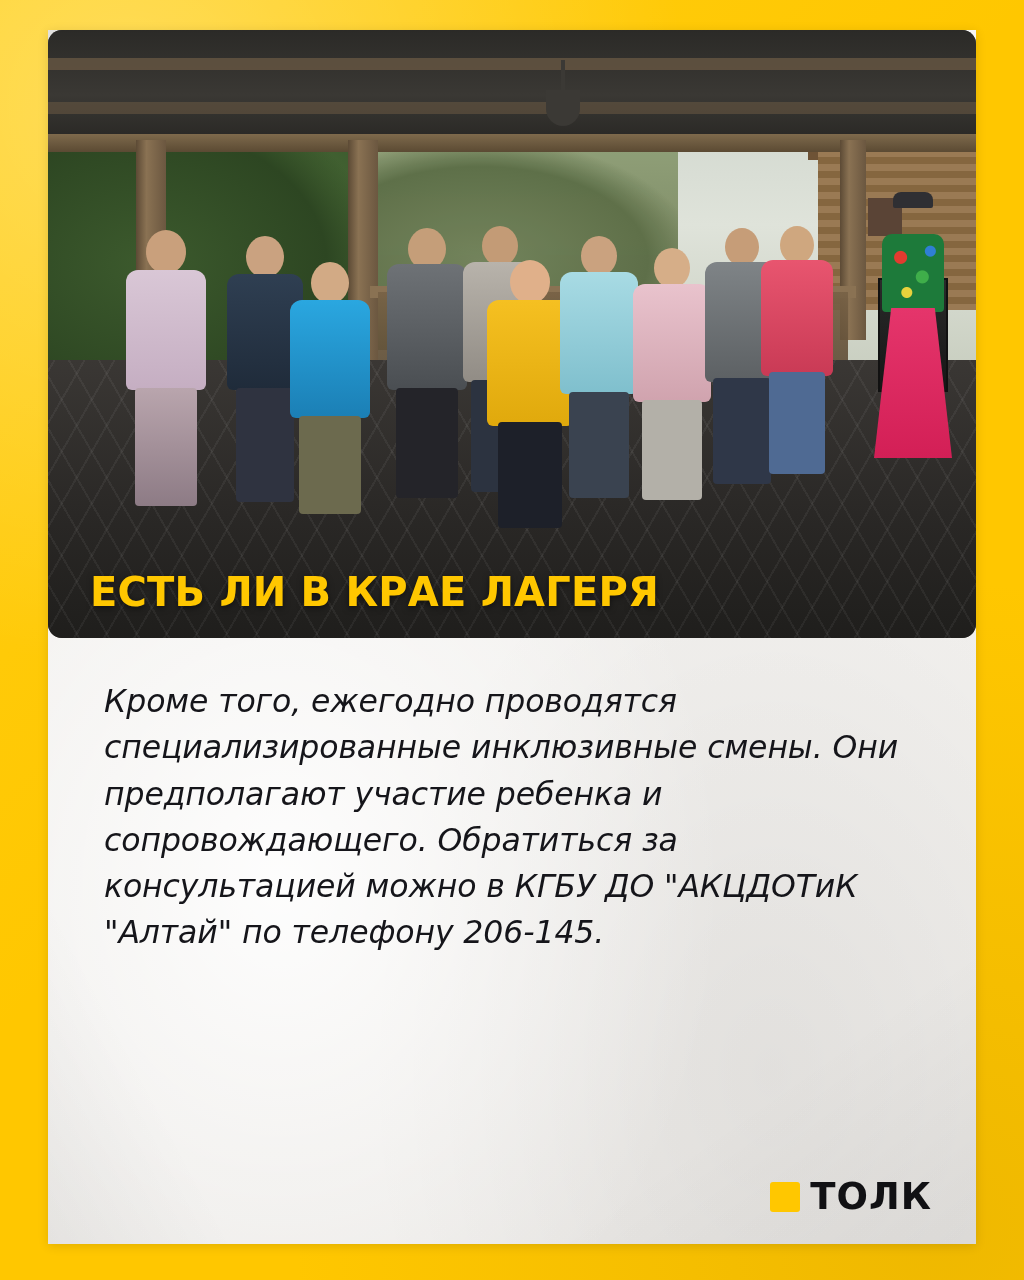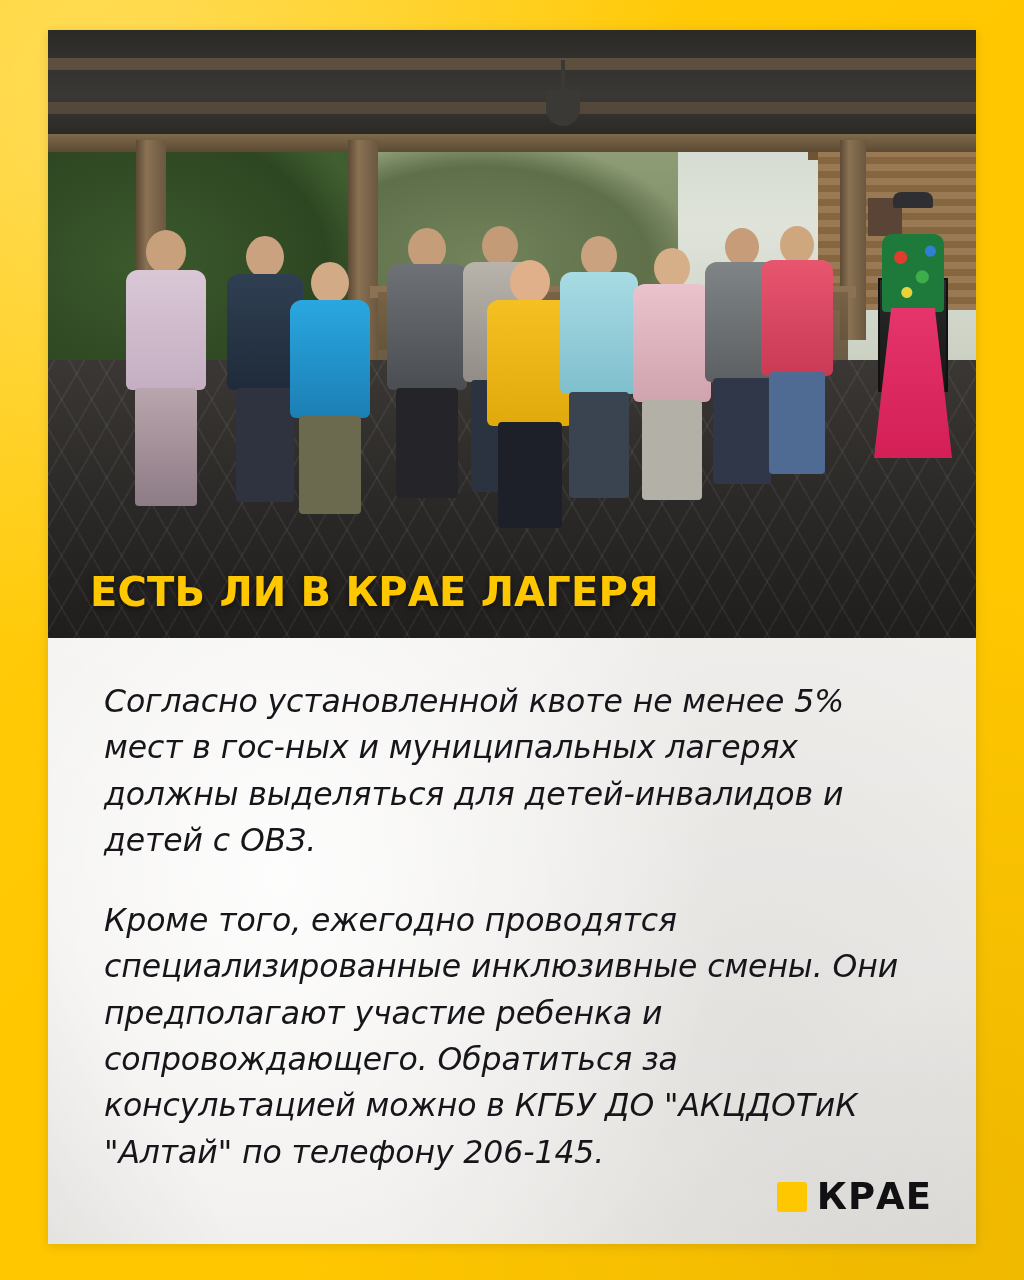--- a/index.html
+++ b/index.html
@@ -61,20 +61,21 @@
 
   
   .photo {
     position: absolute;
     left: 0;
     top: 0;
     width: 928px;
     height: 608px;
     overflow: hidden;
     background: #4a4743;
+    border-radius: 14px;
   }
   .photo-scene { position: absolute; inset: 0; }
 
   
   .bg-sky {
     position: absolute; left: 0; top: 60px; width: 928px; height: 300px;
     background: linear-gradient(180deg, #cfd6cd 0%, #dfe3da 45%, #c6ccbd 100%);
   }
   .bg-trees-left {
     position: absolute; left: 0; top: 60px; width: 330px; height: 290px;
@@ -349,22 +350,21 @@
           <div class="skirt"></div>
         </div>
       </div>
 
       <div class="headline">
         <span>ЕСТЬ ЛИ В КРАЕ ЛАГЕРЯ</span>
       </div>
     </div>
 
     <div class="body-text">
-      <p>Согласно установленной квоте не менее 5% мест в гос-ных и муниципальных лагерях должны выделяться для детей-инвалидов и детей с ОВЗ.</p>
       <p>Кроме того, ежегодно проводятся специализированные инклюзивные смены. Они предполагают участие ребенка и сопровождающего. Обратиться за консультацией можно в КГБУ ДО "АКЦДОТиК "Алтай" по телефону 206-145.</p>
     </div>
 
     <div class="logo">
       <div class="mark"></div>
-      <div class="word">КРАЕ</div>
+      <div class="word">ТОЛК</div>
     </div>
   </div>
 </div>
 
 </body></html>

